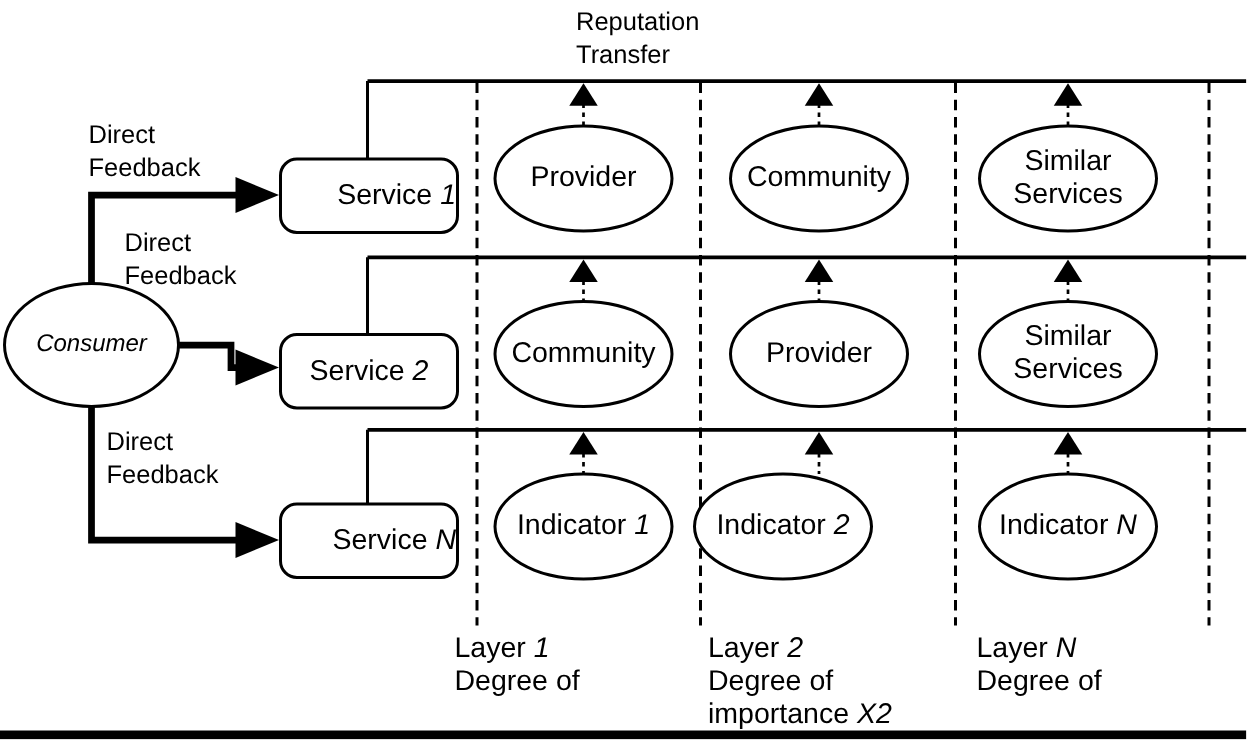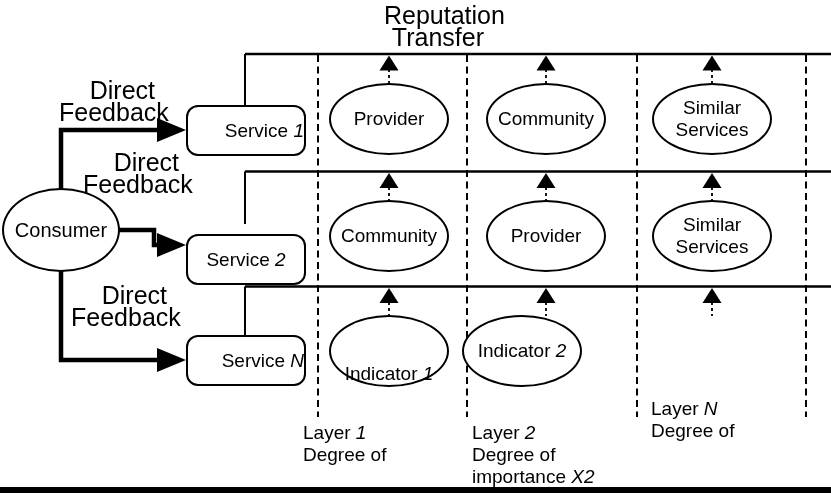--- a/index.html
+++ b/index.html
@@ -5,24 +5,24 @@
   html,body{margin:0;padding:0;background:#fff;}
   .canvas{
     position:relative;width:831px;height:493px;background:#ffffff;overflow:hidden;
     font-family:"Liberation Sans","DejaVu Sans",sans-serif;color:#000;
   }
   .canvas svg.wires{position:absolute;left:0;top:0;width:831px;height:493px;}
   .node{position:absolute;display:flex;align-items:center;justify-content:center;
         text-align:center;box-sizing:border-box;background:#fff;}
   .ellipse{border:2.5px solid #000;border-radius:50%;font-size:19px;line-height:22px;}
   .svc-box{border:2.5px solid #000;border-radius:12px;font-size:19px;line-height:22px;}
-  .txt{position:absolute;text-align:right;font-size:25px;line-height:22px;white-space:normal;}
+  .txt{position:absolute;text-align:left;font-size:17px;line-height:22px;white-space:normal;}
   .layer-lbl{position:absolute;width:160px;font-size:19px;line-height:22px;}
   .it{font-style:italic;}
-  .consumer{border:2.5px solid #000;border-radius:50%;font-size:20px;}
+  .consumer{border:2.5px solid #000;border-radius:50%;font-size:16px;font-style:italic;}
 </style>
 </head>
 <body>
 
 <div class="canvas">
 
   <svg class="wires" viewBox="0 0 831 493">
 
     <g stroke="#000" stroke-width="2.5">
       <line x1="245" y1="54" x2="831" y2="54"></line>
@@ -91,21 +91,21 @@
     <span>Consumer</span>
   </div>
 
   <div class="txt" style="left:59px;top:79px;width:96px;">Direct Feedback</div>
   <div class="txt" style="left:83px;top:151px;width:96px;">Direct Feedback</div>
   <div class="txt" style="left:71px;top:284px;width:96px;">Direct Feedback</div>
 
   <div class="node svc-box" style="left:186px;top:105px;width:120px;height:51px;justify-content:flex-end;">
     <span><span>Service</span><span class="it"> 1</span></span>
   </div>
-  <div class="node svc-box" style="left:186px;top:222px;width:120px;height:51px;margin-top:12px;">
+  <div class="node svc-box" style="left:186px;top:222px;width:120px;height:51px;">
     <span><span>Service</span><span class="it"> 2</span></span>
   </div>
   <div class="node svc-box" style="left:186px;top:335px;width:120px;height:51px;justify-content:flex-end;">
     <span><span>Service</span><span class="it"> N</span></span>
   </div>
 
   <div class="node ellipse" style="left:329px;top:83px;width:120px;height:72px;">
     <span><span>Provider</span><span class="it"></span></span>
   </div>
   <div class="node ellipse" style="left:486px;top:83px;width:120px;height:72px;">
@@ -118,34 +118,37 @@
   <div class="node ellipse" style="left:329px;top:200px;width:120px;height:72px;">
     <span><span>Community</span><span class="it"></span></span>
   </div>
   <div class="node ellipse" style="left:486px;top:200px;width:120px;height:72px;">
     <span><span>Provider</span><span class="it"></span></span>
   </div>
   <div class="node ellipse" style="left:652px;top:200px;width:120px;height:72px;padding:0 14px;">
     <span><span>Similar Services</span><span class="it"></span></span>
   </div>
 
-  <div class="node ellipse" style="left:329px;top:315px;width:120px;height:72px;align-items:flex-end;">
+  <div class="node ellipse" style="left:329px;top:315px;width:120px;height:72px;">
     <span><span>Indicator</span><span class="it"> 1</span></span>
   </div>
   <div class="node ellipse" style="left:462px;top:315px;width:120px;height:72px;">
     <span><span>Indicator</span><span class="it"> 2</span></span>
+  </div>
+  <div class="node ellipse" style="left:652px;top:315px;width:120px;height:72px;">
+    <span><span>Indicator</span><span class="it"> N</span></span>
   </div>
 
   <div class="layer-lbl" style="left:303px;top:422px;">
     <div><span>Layer</span><span class="it"> 1</span></div>
     <div>Degree of</div>
   </div>
   <div class="layer-lbl" style="left:472px;top:422px;">
     <div><span>Layer</span><span class="it"> 2</span></div>
     <div>Degree of</div>
     <div><span>importance</span><span class="it"> X2</span></div>
   </div>
-  <div class="layer-lbl" style="left:651px;top:398px;">
+  <div class="layer-lbl" style="left:651px;top:422px;">
     <div><span>Layer</span><span class="it"> N</span></div>
     <div>Degree of</div>
   </div>
 
 </div>
 
 </body></html>

